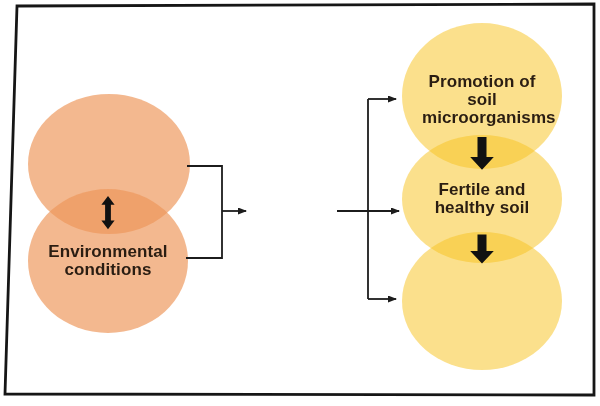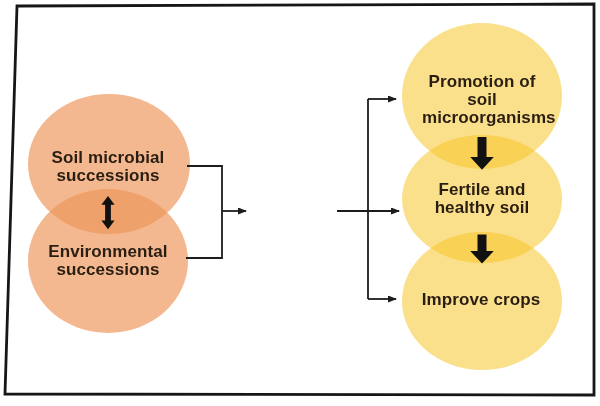--- a/index.html
+++ b/index.html
@@ -61,29 +61,26 @@
     <line x1="368" y1="99" x2="368" y2="299" stroke-width="1.8" stroke="#1c1c1c"></line>
     <line x1="368" y1="99" x2="396" y2="99" stroke-width="1.8" marker-end="url(#ah)" stroke="#1c1c1c"></line>
     <line x1="368" y1="299" x2="396" y2="299" stroke-width="1.8" marker-end="url(#ah)" stroke="#1c1c1c"></line>
 
     <path d="M108 196 L114.6 204.8 L110.9 204.8 L110.9 220.4 L114.6 220.4 L108 229.2 L101.4 220.4 L105.1 220.4 L105.1 204.8 L101.4 204.8 Z" fill="#111111"></path>
 
     <path d="M477.5 137 L486.5 137 L486.5 157 L493.8 157 L482 169.8 L470.2 157 L477.5 157 Z" fill="#111111"></path>
     <path d="M477.5 234.5 L486.5 234.5 L486.5 251 L493.8 251 L482 263.5 L470.2 251 L477.5 251 Z" fill="#111111"></path>
   </svg>
 
-  <div class="label" style="left:48px;top:149px;width:120px;">Soil microbial
-successions</div>
 
   <div class="label" style="left:43px;top:243px;width:130px;">Environmental
-successions</div>
+conditions</div>
 
 
   <div class="label" style="left:422px;top:73px;width:120px;">Promotion of
 soil
 microorganisms</div>
 
   <div class="label" style="left:427px;top:181px;width:110px;">Fertile and
 healthy soil</div>
 
-  <div class="label" style="left:416px;top:291px;width:130px;">Improve crops</div>
 
 </div>
 
 </body></html>

